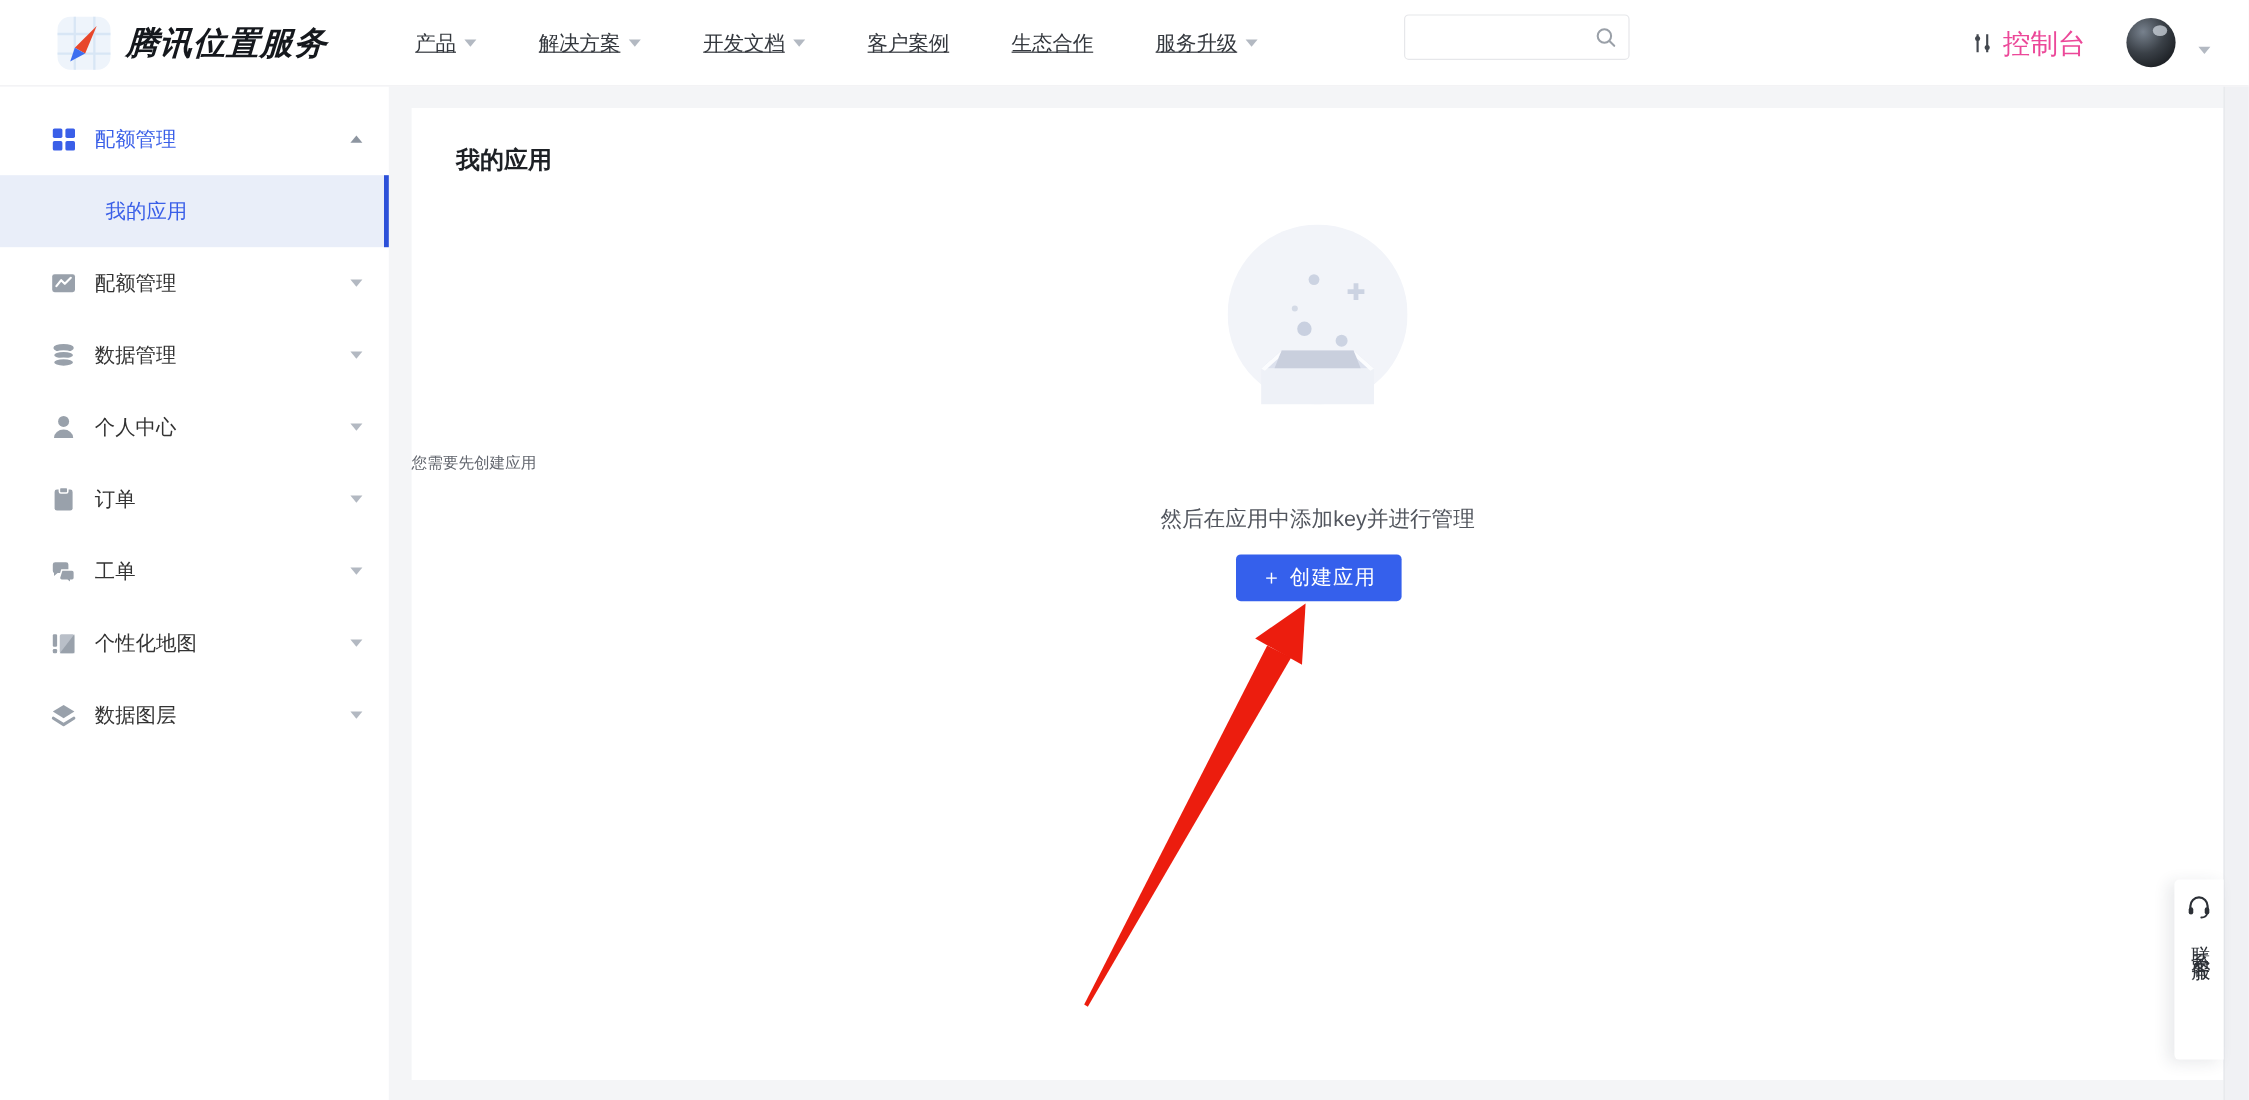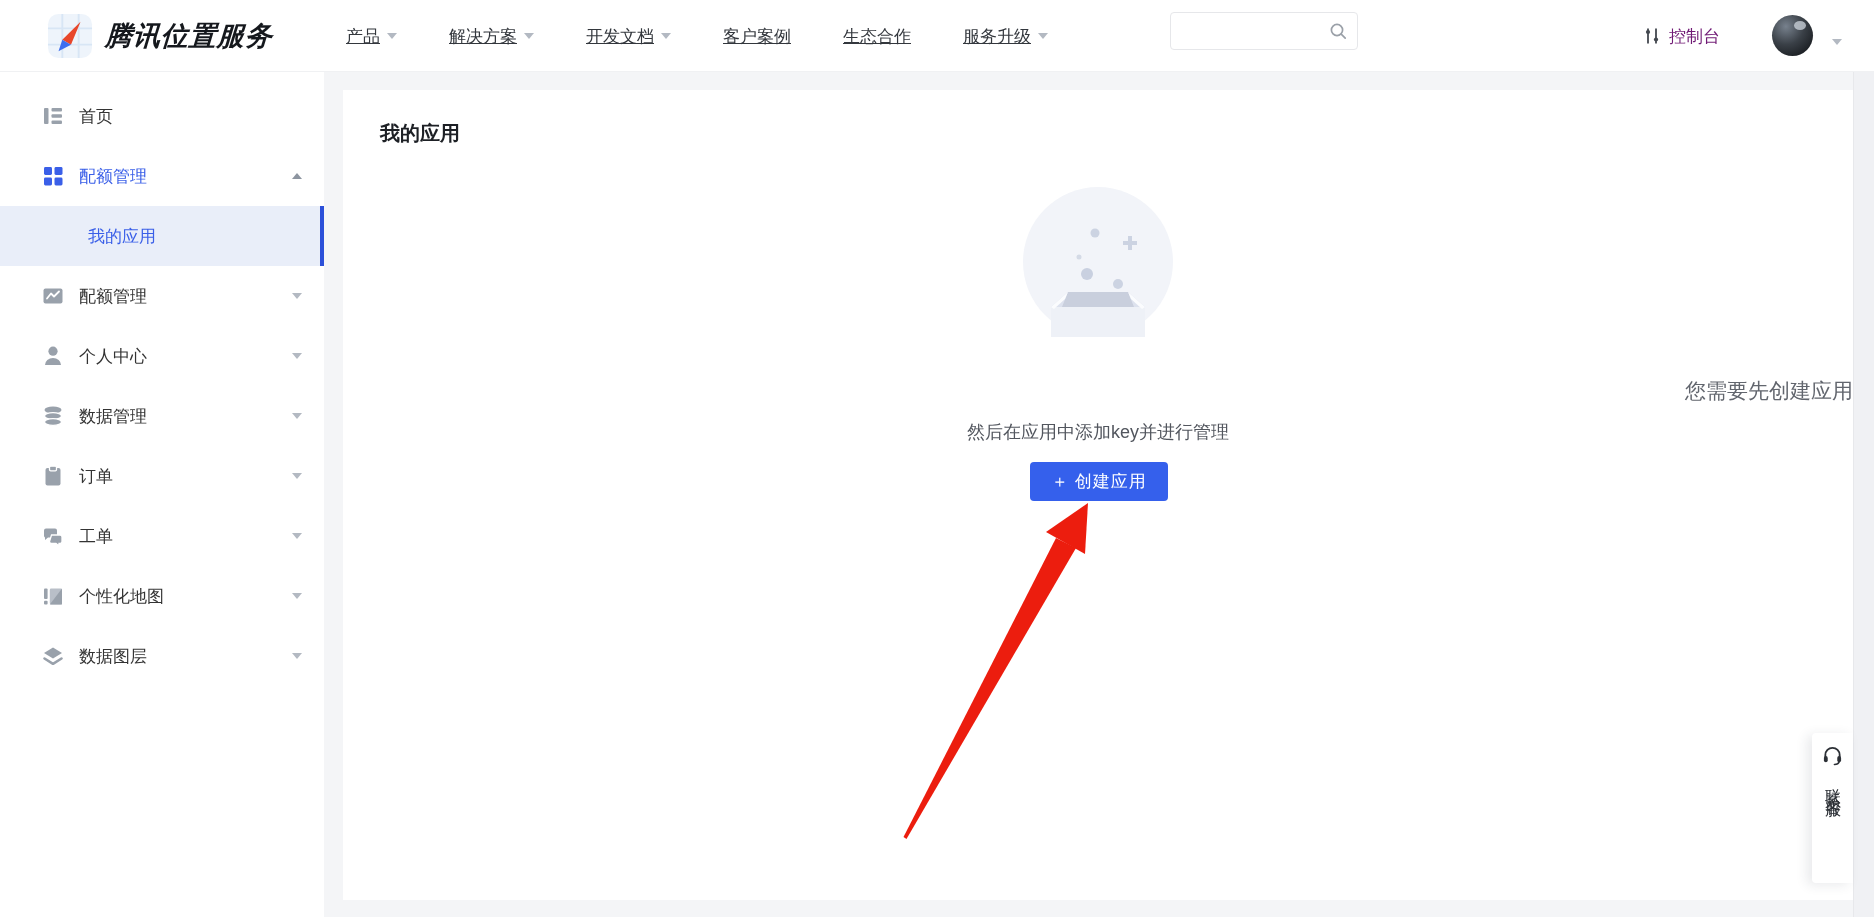--- a/index.html
+++ b/index.html
@@ -27,21 +27,21 @@
   .caret.down { border-top: 6px solid #b3b9c2; margin-top: 5px; }
   .caret.up   { border-bottom: 6px solid #8d95a0; margin-bottom: 5px; }
   .search-box {
     position: absolute; left: 1170px; top: 12px; width: 188px; height: 38px;
     border: 1px solid #e6e7ea; border-radius: 4px; background: #fff;
     display: flex; align-items: center; padding: 0 10px 0 12px;
   }
   .search-input { flex: 1; border: none; outline: none; font-size: 15px; min-width: 0; background: transparent; }
   .search-icon { width: 18px; height: 18px; flex: none; cursor: pointer; }
   .console-entry { position: absolute; left: 1643px; top: 0; height: 72px; display: flex; align-items: center; gap: 8px; cursor: pointer; }
-  .console-label { font-size: 17px; color: #701a75; }
+  .console-label { font-size: 23px; color: #ec4899; }
   .avatar {
     position: absolute; left: 1772px; top: 15px; width: 41px; height: 41px; border-radius: 50%;
     background: radial-gradient(circle at 34% 28%, #77818d 0%, #3a4047 45%, #181b1f 85%);
     overflow: hidden; cursor: pointer;
   }
   .avatar::after { content:""; position:absolute; left: 22px; top: 6px; width: 12px; height: 9px; border-radius: 50%; background: #cfd6dd; opacity:.75; }
   .avatar-caret { position: absolute; left: 1832px; top: 34px; }
   
   .sidebar { position: absolute; top: 72px; left: 0; width: 324px; height: 845px; background: #fff; z-index: 20; }
   .side-list { list-style: none; padding-top: 14px; }
@@ -52,21 +52,21 @@
   .side-item .ic { width: 22px; height: 22px; margin-right: 15px; flex: none; }
   .side-item .side-caret { position: absolute; right: 22px; }
   .side-item.active { color: #3a5fe8; }
   .side-sub { padding-left: 88px; }
   .side-sub.selected { background: #e9eef9; color: #3a5fe8; }
   .side-sub.selected .sel-bar { position: absolute; right: 0; top: 0; width: 4px; height: 100%; background: #2c50d9; }
   
   .main-card { position: absolute; left: 343px; top: 90px; width: 1510px; height: 810px; background: #fff; z-index: 5; }
   .page-title { position: absolute; left: 37px; top: 30px; font-size: 20px; font-weight: bold; color: #1d2025; }
   .empty-illustration { position: absolute; left: 680px; top: 97px; width: 150px; height: 150px; }
-  .empty-line1 { position: absolute; left: 0; width: 1510px; top: 287px; text-align: right; font-size: 21px; color: #62666e; }
+  .empty-line1 { position: absolute; left: 0; width: 1510px; top: 287px; text-align: left; font-size: 13px; color: #62666e; }
   .empty-line2 { position: absolute; left: 0; width: 1510px; top: 330px; text-align: center; font-size: 18px; color: #52565e; }
   .create-btn {
     position: absolute; left: 687px; top: 372px; width: 138px; height: 39px;
     background: #3560ec; color: #fff; font-size: 17px; border: none; border-radius: 4px;
     cursor: pointer; font-family: Liberation Sans, sans-serif; letter-spacing: 1px;
   }
   
   .arrow-overlay { position: absolute; left: 0; top: 0; width: 1874px; height: 917px; z-index: 40; pointer-events: none; }
   
   .scroll-strip {
@@ -139,29 +139,20 @@
     </svg>
     <span class="console-label">控制台</span>
   </div>
 
   <div class="avatar"></div>
   <span class="caret down avatar-caret"></span>
 </div>
 
 <aside class="sidebar">
   <ul class="side-list">
-    <li class="side-item">
-      <svg class="ic" viewBox="0 0 22 22">
-        <rect x="2" y="3" width="4.5" height="16" rx="1" fill="#99a1ab"></rect>
-        <rect x="9.5" y="3" width="10.5" height="3.6" rx="1" fill="#99a1ab"></rect>
-        <rect x="9.5" y="9.2" width="10.5" height="3.6" rx="1" fill="#99a1ab"></rect>
-        <rect x="9.5" y="15.4" width="10.5" height="3.6" rx="1" fill="#99a1ab"></rect>
-      </svg>
-      <span>首页</span>
-    </li>
 
     <li class="side-item active">
       <svg class="ic" viewBox="0 0 22 22">
         <rect x="2" y="2" width="8" height="8" rx="1.4" fill="#3a5fe8"></rect>
         <rect x="12.5" y="2" width="8" height="8" rx="1.4" fill="#3a5fe8"></rect>
         <rect x="2" y="12.5" width="8" height="8" rx="1.4" fill="#3a5fe8"></rect>
         <rect x="12.5" y="12.5" width="8" height="8" rx="1.4" fill="#3a5fe8"></rect>
       </svg>
       <span>配额管理</span>
       <span class="caret up side-caret"></span>
@@ -176,35 +167,35 @@
       <svg class="ic" viewBox="0 0 22 22">
         <rect x="1.5" y="3.5" width="19" height="15" rx="2" fill="#99a1ab"></rect>
         <polyline points="5,13.5 9,8.5 12,11.5 17,6.5" fill="none" stroke="#fff" stroke-width="1.8" stroke-linecap="round" stroke-linejoin="round"></polyline>
       </svg>
       <span>配额管理</span>
       <span class="caret down side-caret"></span>
     </li>
 
     <li class="side-item">
       <svg class="ic" viewBox="0 0 22 22">
-        <circle cx="11" cy="6.2" r="4.6" fill="#99a1ab"></circle>
-        <path d="M3 20 a8 7 0 0 1 16 0 Z" fill="#99a1ab"></path>
-      </svg>
-      <span>个人中心</span>
-      <span class="caret down side-caret"></span>
-    </li>
-
-    <li class="side-item">
-      <svg class="ic" viewBox="0 0 22 22">
         <ellipse cx="11" cy="5" rx="8.5" ry="3.4" fill="#99a1ab"></ellipse>
         <path d="M2.5 8.5 a8.5 3.4 0 0 0 17 0 v0 a8.5 3.4 0 0 1 -17 0 Z" fill="#99a1ab"></path>
         <ellipse cx="11" cy="11" rx="8.5" ry="3.4" fill="#99a1ab" stroke="#fff" stroke-width="1.4"></ellipse>
         <ellipse cx="11" cy="17" rx="8.5" ry="3.4" fill="#99a1ab" stroke="#fff" stroke-width="1.4"></ellipse>
       </svg>
       <span>数据管理</span>
+      <span class="caret down side-caret"></span>
+    </li>
+
+    <li class="side-item">
+      <svg class="ic" viewBox="0 0 22 22">
+        <circle cx="11" cy="6.2" r="4.6" fill="#99a1ab"></circle>
+        <path d="M3 20 a8 7 0 0 1 16 0 Z" fill="#99a1ab"></path>
+      </svg>
+      <span>个人中心</span>
       <span class="caret down side-caret"></span>
     </li>
 
     <li class="side-item">
       <svg class="ic" viewBox="0 0 22 22">
         <rect x="3.5" y="3" width="15" height="17.5" rx="2" fill="#99a1ab"></rect>
         <rect x="7.5" y="1.2" width="7" height="4.6" rx="1.2" fill="#99a1ab" stroke="#fff" stroke-width="1.3"></rect>
       </svg>
       <span>订单</span>
       <span class="caret down side-caret"></span>

